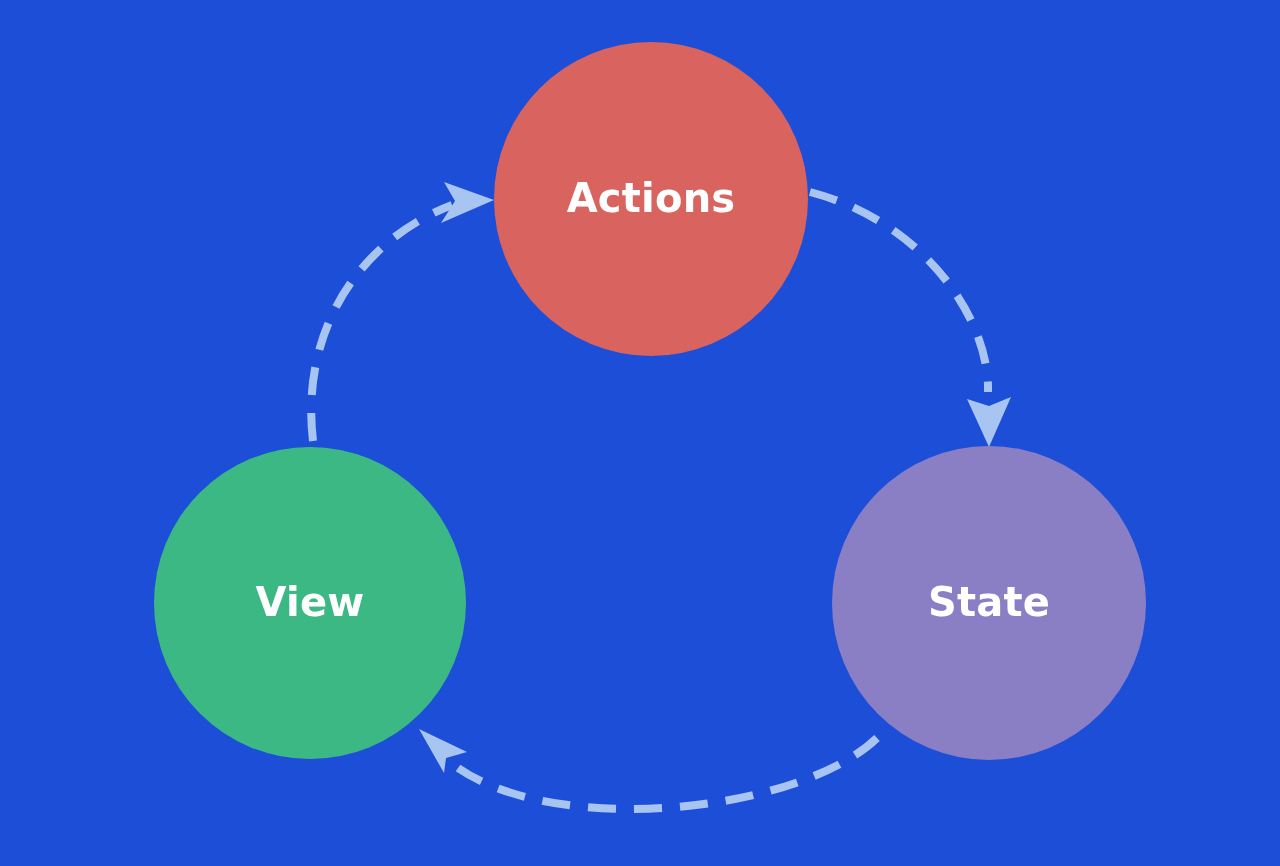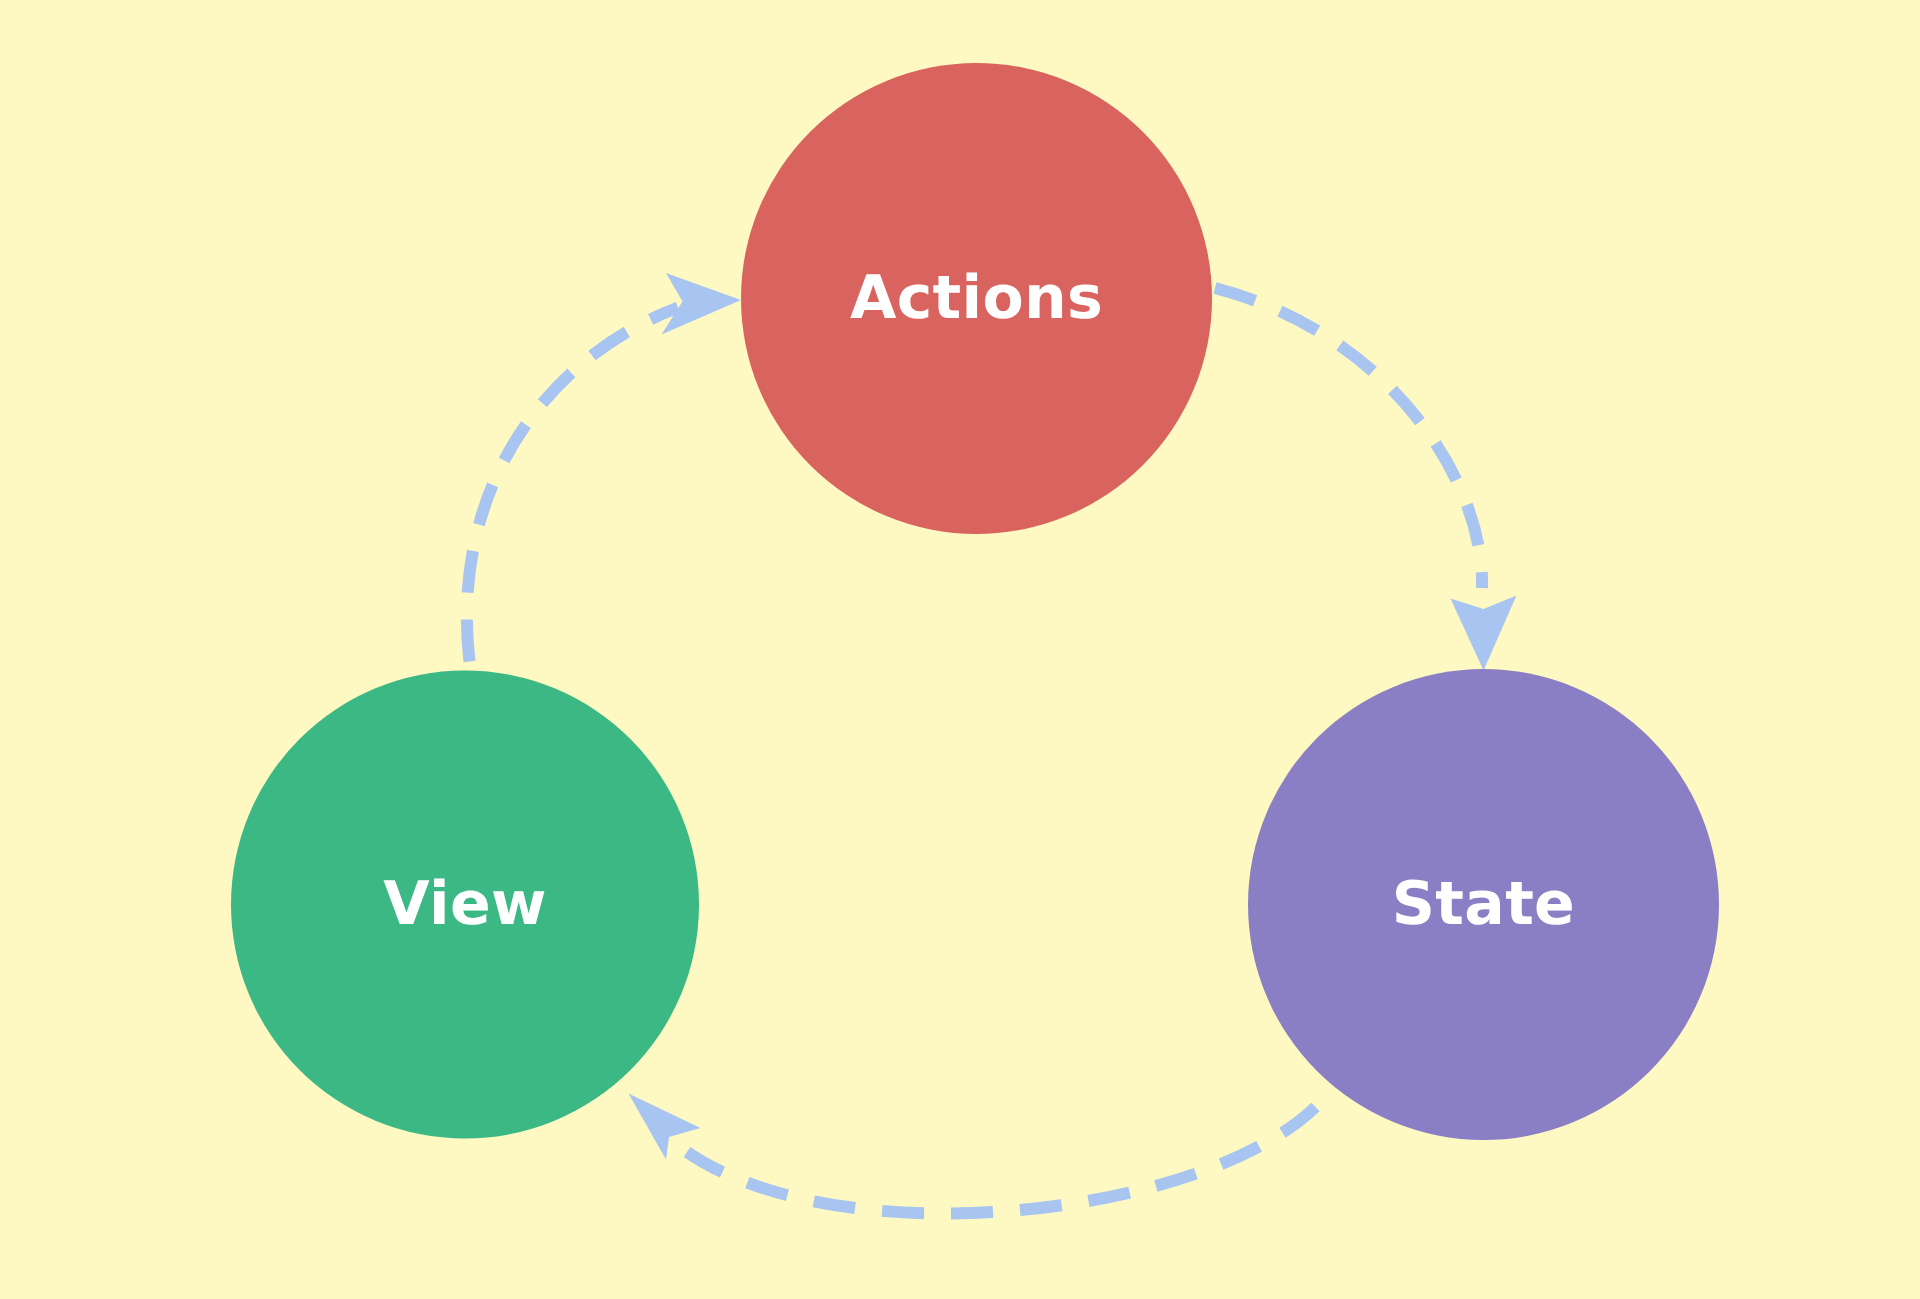--- a/index.html
+++ b/index.html
@@ -11,21 +11,21 @@
   body {
     width: 1280px;
     height: 866px;
     overflow: hidden;
     font-family: "DejaVu Sans", "Liberation Sans", sans-serif;
   }
   #diagram-root {
     position: relative;
     width: 1280px;
     height: 866px;
-    background: #fef9c3;
+    background: #1d4ed8;
   }
   #diagram-svg {
     position: absolute;
     top: 0;
     left: 0;
     width: 1280px;
     height: 866px;
     display: block;
   }
   .node-label {

